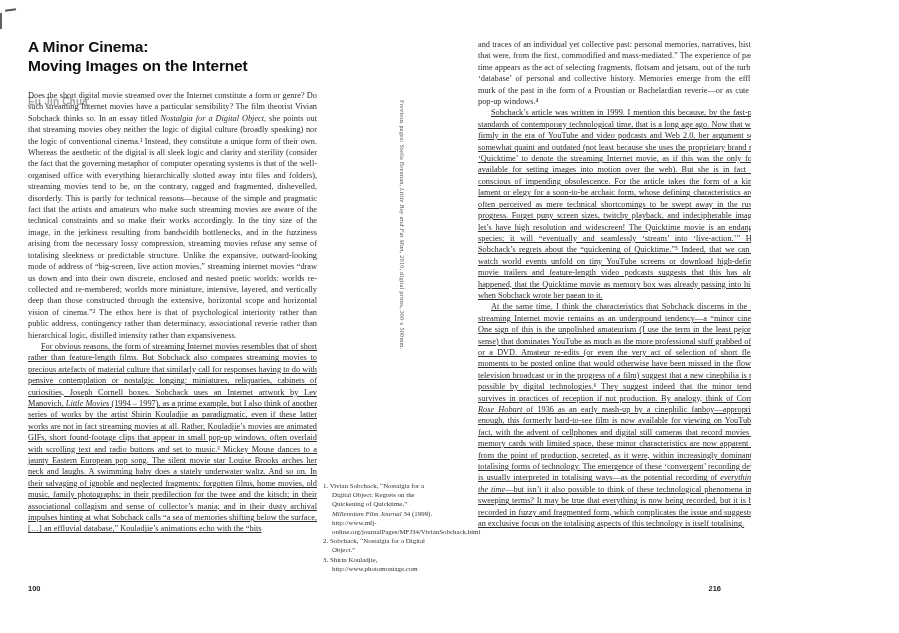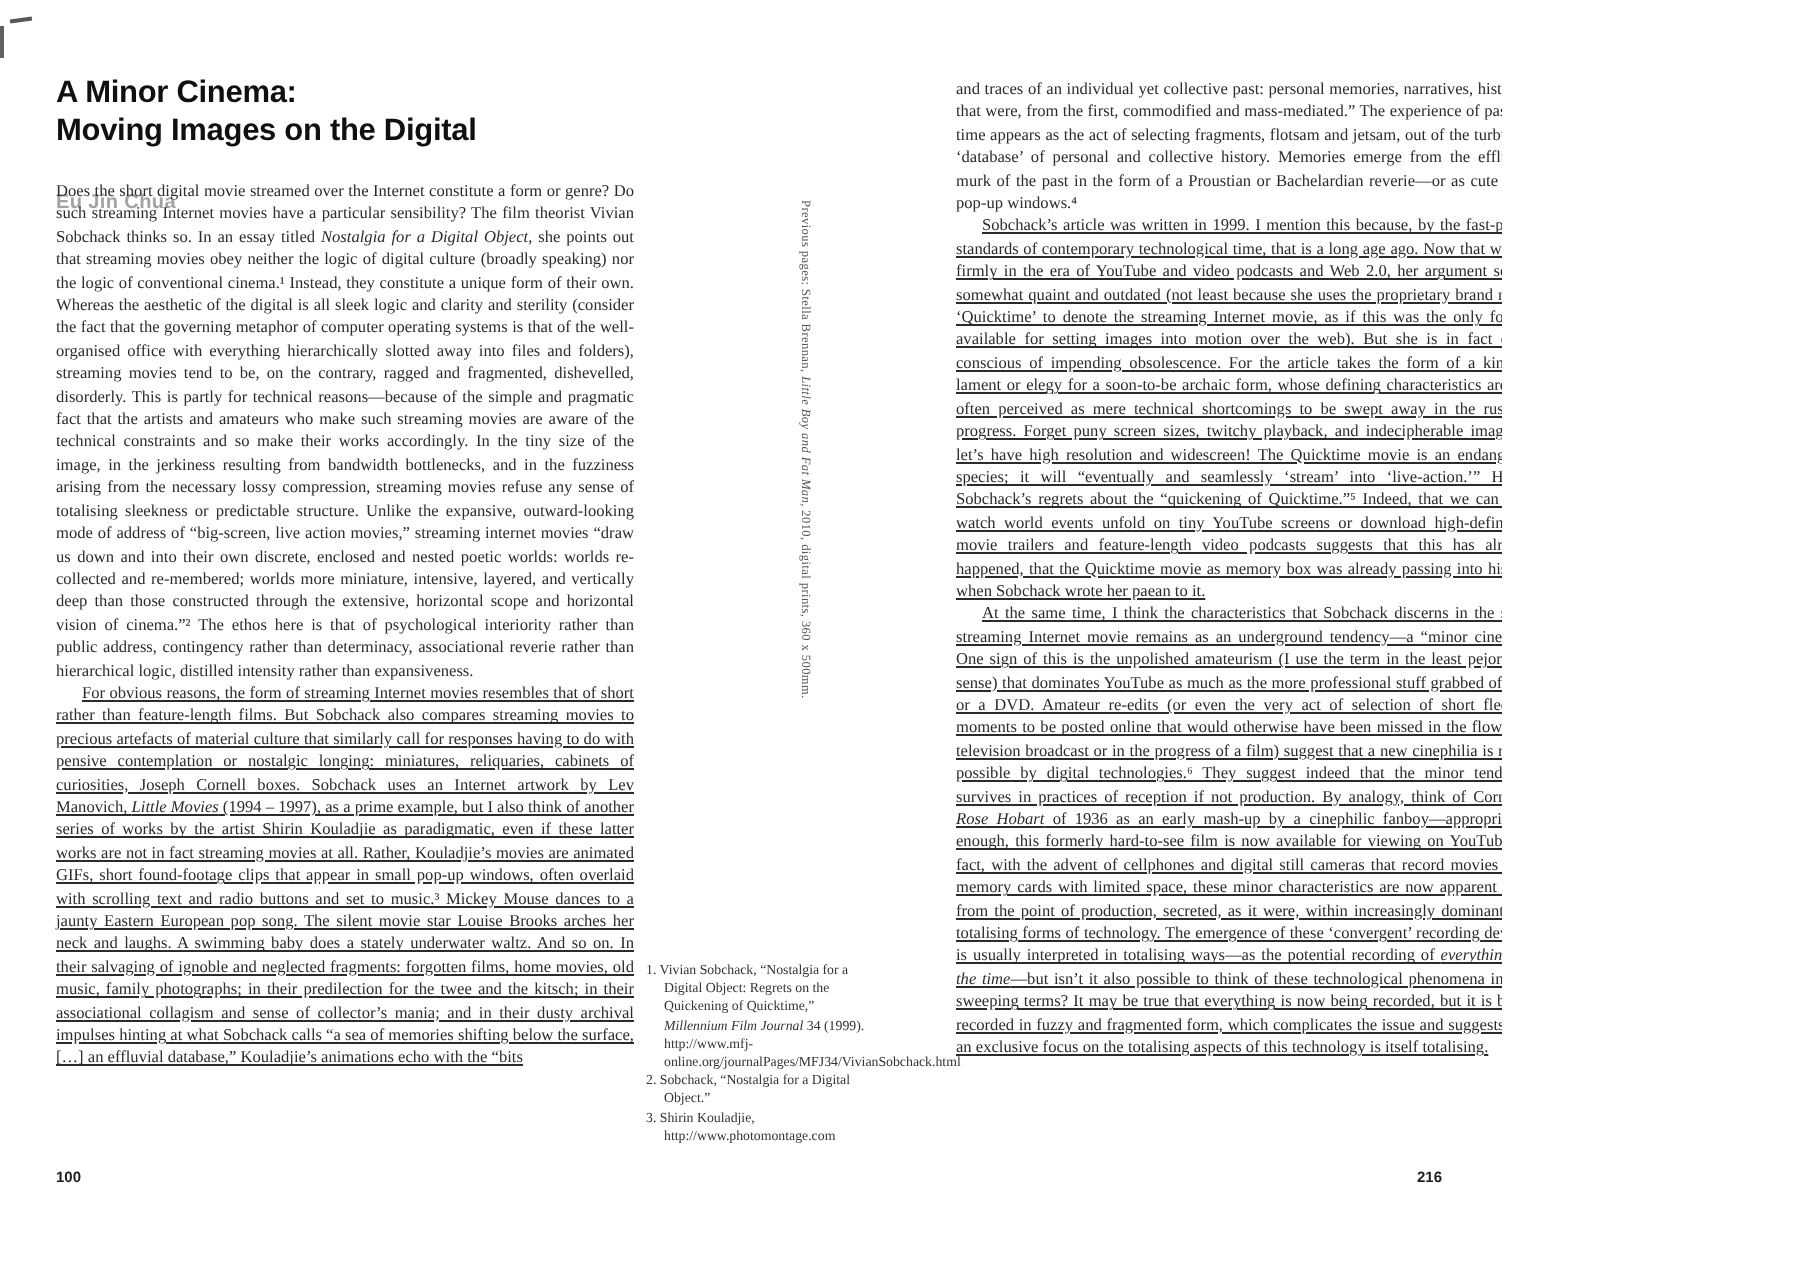--- a/index.html
+++ b/index.html
@@ -64,21 +64,21 @@
 </head>
 <body>
 
 <div class="spread">
 
   <div class="scan-mark-h"></div>
   <div class="scan-mark-v"></div>
 
   <h1 class="title">
     <span>A Minor Cinema:</span><br>
-    <span>Moving Images on the Digital</span>
+    <span>Moving Images on the Internet</span>
   </h1>
   <div class="author">Eu Jin Chua</div>
 
   <div class="col-left">
     <p class="body-par">Does the short digital movie streamed over the Internet constitute a form or genre? Do such streaming Internet movies have a particular sensibility? The film theorist Vivian Sobchack thinks so. In an essay titled <i>Nostalgia for a Digital Object</i>, she points out that streaming movies obey neither the logic of digital culture (broadly speaking) nor the logic of conventional cinema.¹ Instead, they constitute a unique form of their own. Whereas the aesthetic of the digital is all sleek logic and clarity and sterility (consider the fact that the governing metaphor of computer operating systems is that of the well-organised office with everything hierarchically slotted away into files and folders), streaming movies tend to be, on the contrary, ragged and fragmented, dishevelled, disorderly. This is partly for technical reasons—because of the simple and pragmatic fact that the artists and amateurs who make such streaming movies are aware of the technical constraints and so make their works accordingly. In the tiny size of the image, in the jerkiness resulting from bandwidth bottlenecks, and in the fuzziness arising from the necessary lossy compression, streaming movies refuse any sense of totalising sleekness or predictable structure. Unlike the expansive, outward-looking mode of address of “big-screen, live action movies,” streaming internet movies “draw us down and into their own discrete, enclosed and nested poetic worlds: worlds re-collected and re-membered; worlds more miniature, intensive, layered, and vertically deep than those constructed through the extensive, horizontal scope and horizontal vision of cinema.”² The ethos here is that of psychological interiority rather than public address, contingency rather than determinacy, associational reverie rather than hierarchical logic, distilled intensity rather than expansiveness.</p>
     <p class="body-par indent">For obvious reasons, the form of streaming Internet movies resembles that of short rather than feature-length films. But Sobchack also compares streaming movies to precious artefacts of material culture that similarly call for responses having to do with pensive contemplation or nostalgic longing: miniatures, reliquaries, cabinets of curiosities, Joseph Cornell boxes. Sobchack uses an Internet artwork by Lev Manovich, <i>Little Movies</i> (1994 – 1997), as a prime example, but I also think of another series of works by the artist Shirin Kouladjie as paradigmatic, even if these latter works are not in fact streaming movies at all. Rather, Kouladjie’s movies are animated GIFs, short found-footage clips that appear in small pop-up windows, often overlaid with scrolling text and radio buttons and set to music.³ Mickey Mouse dances to a jaunty Eastern European pop song. The silent movie star Louise Brooks arches her neck and laughs. A swimming baby does a stately underwater waltz. And so on. In their salvaging of ignoble and neglected fragments: forgotten films, home movies, old music, family photographs; in their predilection for the twee and the kitsch; in their associational collagism and sense of collector’s mania; and in their dusty archival impulses hinting at what Sobchack calls “a sea of memories shifting below the surface, […] an effluvial database,” Kouladjie’s animations echo with the “bits</p>
   </div>
 
   <div class="caption-vert">Previous pages: Stella Brennan, <i>Little Boy and Fat Man</i>, 2010, digital prints, 360 x 500mm.</div>
 

